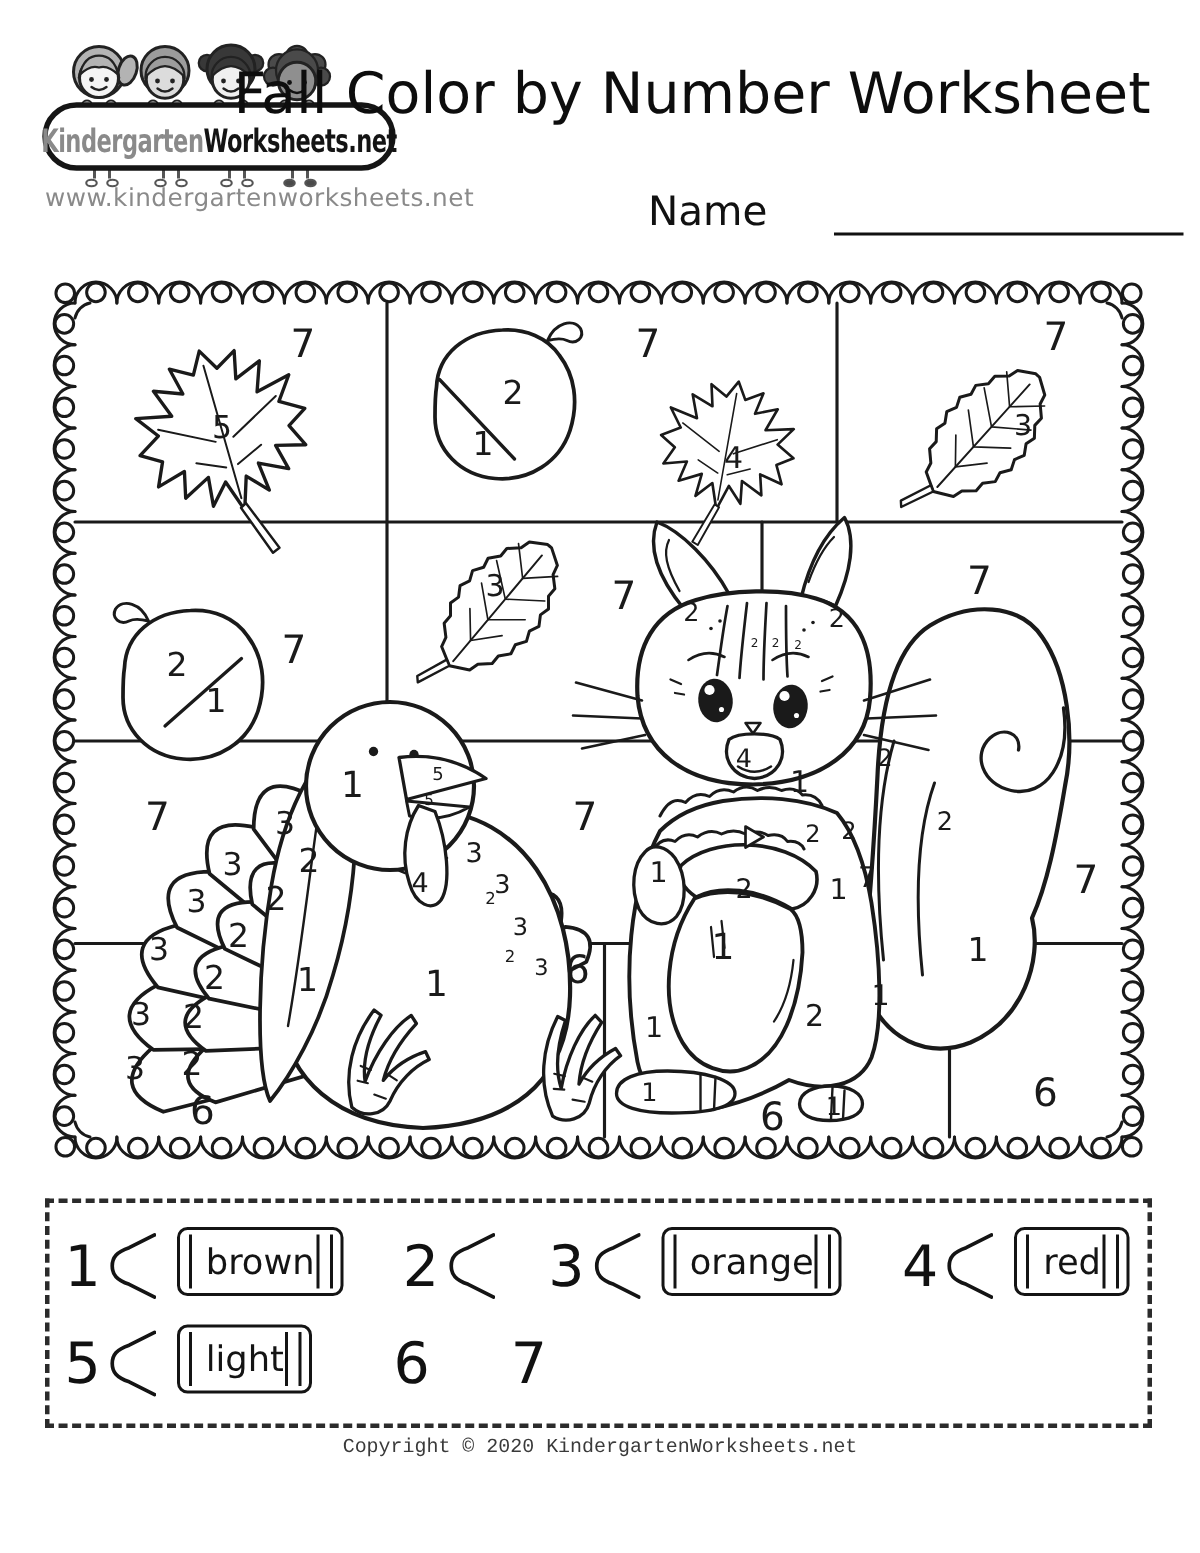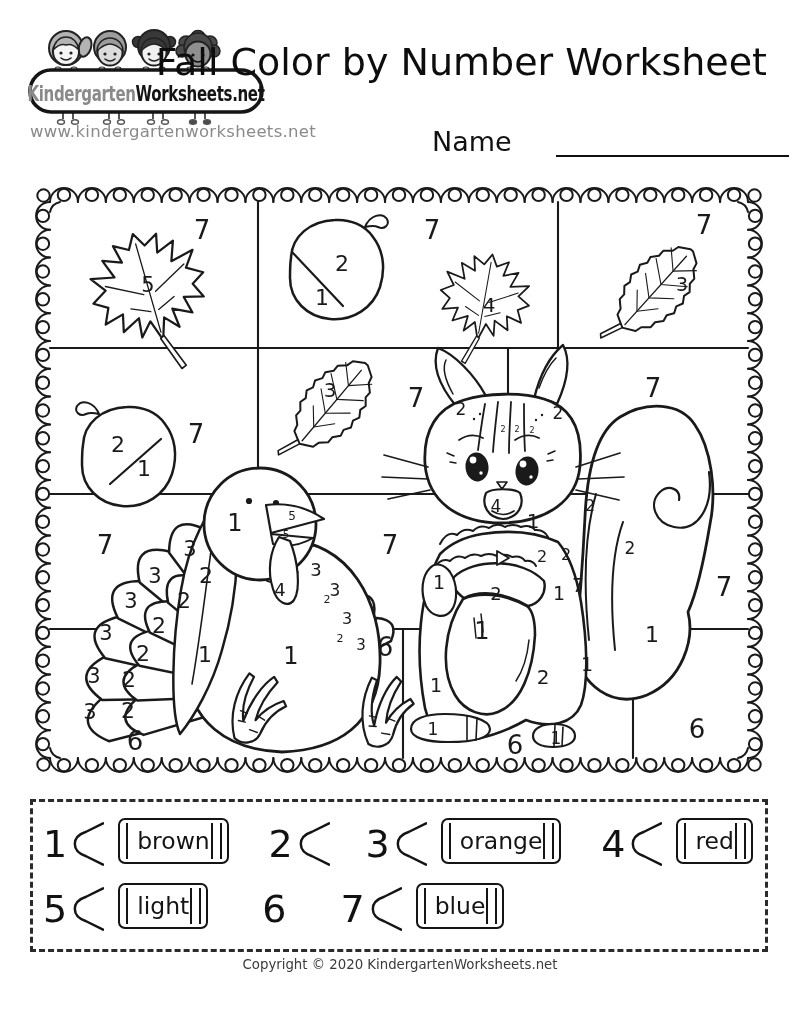--- a/index.html
+++ b/index.html
@@ -19,21 +19,21 @@
   .leg-row2{gap:54px;}
   .legend-item{display:flex;align-items:center;gap:5px;}
   .legend-num{font-size:38px;color:#111;line-height:1;}
   .crayon{display:flex;align-items:flex-start;gap:18px;}
   .crayon-tip{margin-right:-4px;flex:0 0 auto;}
   .crayon-body{position:relative;height:46px;border:2.6px solid #141414;border-radius:7px;background:#fff;
                display:flex;align-items:center;justify-content:center;padding:0 17px;font-size:23.5px;box-sizing:border-box;white-space:nowrap;}
   .crayon-body::before{content:"";position:absolute;left:6px;top:3px;bottom:3px;border-left:2.4px solid #141414;}
   .crayon-body::after{content:"";position:absolute;right:5px;top:3px;bottom:3px;width:7px;
                border-left:2.4px solid #141414;border-right:2.4px solid #141414;}
-  .footer{position:absolute;top:956px;left:0;width:100%;text-align:center;font-size:13.3px;color:#3a3a3a;line-height:18.5px;}
+  .footer{position:absolute;top:956px;left:0;width:100%;text-align:center;font-size:13.3px;color:#3a3a3a;line-height:18.5px;font-family:Liberation Mono, monospace;}
 </style>
 </head>
 <body>
 
 <div class="page">
 
   <svg class="logo" viewBox="0 0 240 118">
     <g>
 
       <circle cx="38" cy="28" r="17" fill="#b3b3b3" stroke="#222" stroke-width="2"></circle>
@@ -539,26 +539,20 @@
               <path d="M33,4 L15,13 C6,16 3,20 3,26 C3,32 6,36 15,39 L33,48" fill="#ffffff" stroke="#141414" stroke-width="2.6" stroke-linejoin="round" stroke-linecap="round"></path>
             </svg>
             <span class="crayon-body">light</span>
           </span>
       </div>
       <div class="legend-item">
         <span class="legend-num">6</span>
       </div>
       <div class="legend-item">
         <span class="legend-num">7</span>
-        <span class="crayon">
-            <svg class="crayon-tip" width="32" height="52" viewBox="0 0 34 52">
-              <path d="M33,4 L15,13 C6,16 3,20 3,26 C3,32 6,36 15,39 L33,48" fill="#ffffff" stroke="#141414" stroke-width="2.6" stroke-linejoin="round" stroke-linecap="round"></path>
-            </svg>
-            <span class="crayon-body">blue</span>
-          </span>
       </div>
     </div>
   </div>
 
   <div class="footer">
     <div>Copyright © 2020 KindergartenWorksheets.net</div>
   </div>
 
 </div>
 

